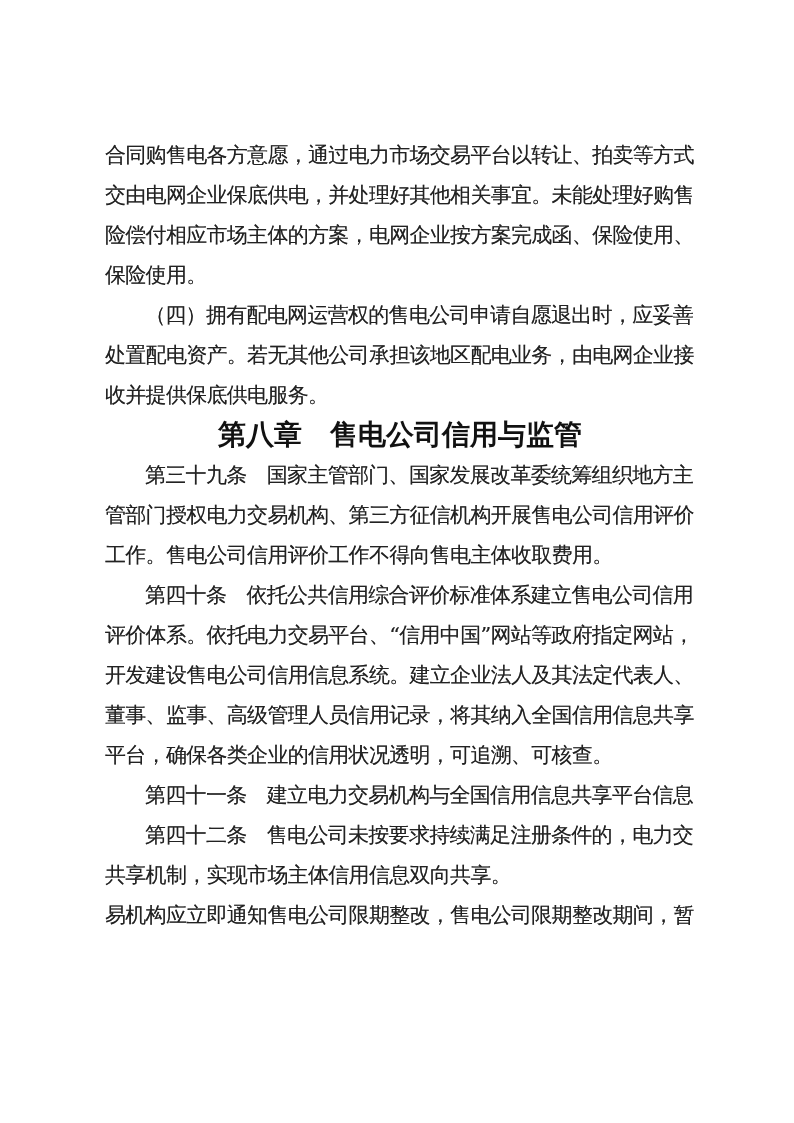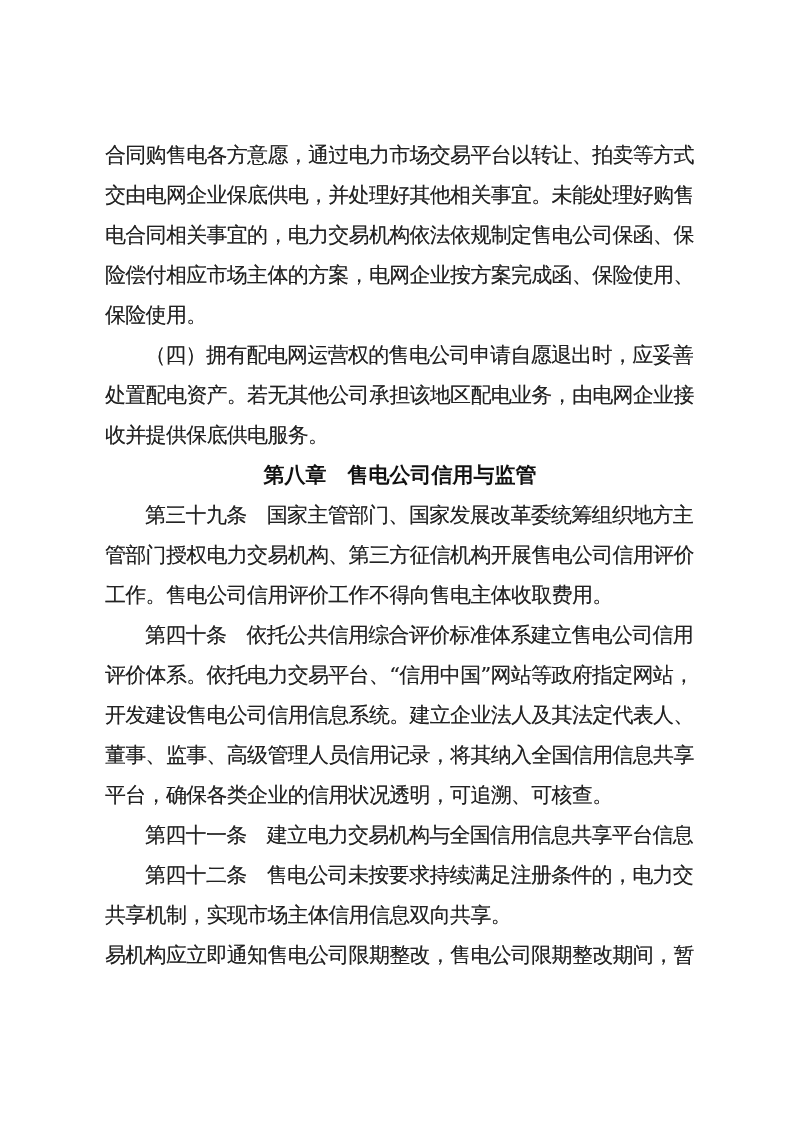--- a/index.html
+++ b/index.html
@@ -30,36 +30,35 @@
     color: #222222;
     white-space: nowrap;
     text-shadow: 0 0 0.5px rgba(34,34,34,0.55);
   }
   .line.indent {
     text-indent: 40px;
   }
   .chapter-heading {
     font-family: "DejaVu Sans", sans-serif;
     font-weight: 700;
-    font-size: 21px;
+    font-size: 28px;
     line-height: 40px;
     height: 40px;
     letter-spacing: 0;
     text-align: center;
     color: #111111;
   }
 </style>
 </head>
 <body>
 
 <div class="page">
   <div class="text-block" id="doc-body">
       <div class="line">合同购售电各方意愿，通过电力市场交易平台以转让、拍卖等方式</div>
       <div class="line">交由电网企业保底供电，并处理好其他相关事宜。未能处理好购售</div>
-      <div class="line">电合同相关事宜的，电力交易机构依法依规制定售电公司保函、保</div>
       <div class="line">险偿付相应市场主体的方案，电网企业按方案完成函、保险使用、</div>
       <div class="line">保险使用。</div>
       <div class="line indent">（四）拥有配电网运营权的售电公司申请自愿退出时，应妥善</div>
       <div class="line">处置配电资产。若无其他公司承担该地区配电业务，由电网企业接</div>
       <div class="line">收并提供保底供电服务。</div>
       <div class="chapter-heading">第八章　售电公司信用与监管</div>
       <div class="line indent">第三十九条　国家主管部门、国家发展改革委统筹组织地方主</div>
       <div class="line">管部门授权电力交易机构、第三方征信机构开展售电公司信用评价</div>
       <div class="line">工作。售电公司信用评价工作不得向售电主体收取费用。</div>
       <div class="line indent">第四十条　依托公共信用综合评价标准体系建立售电公司信用</div>

